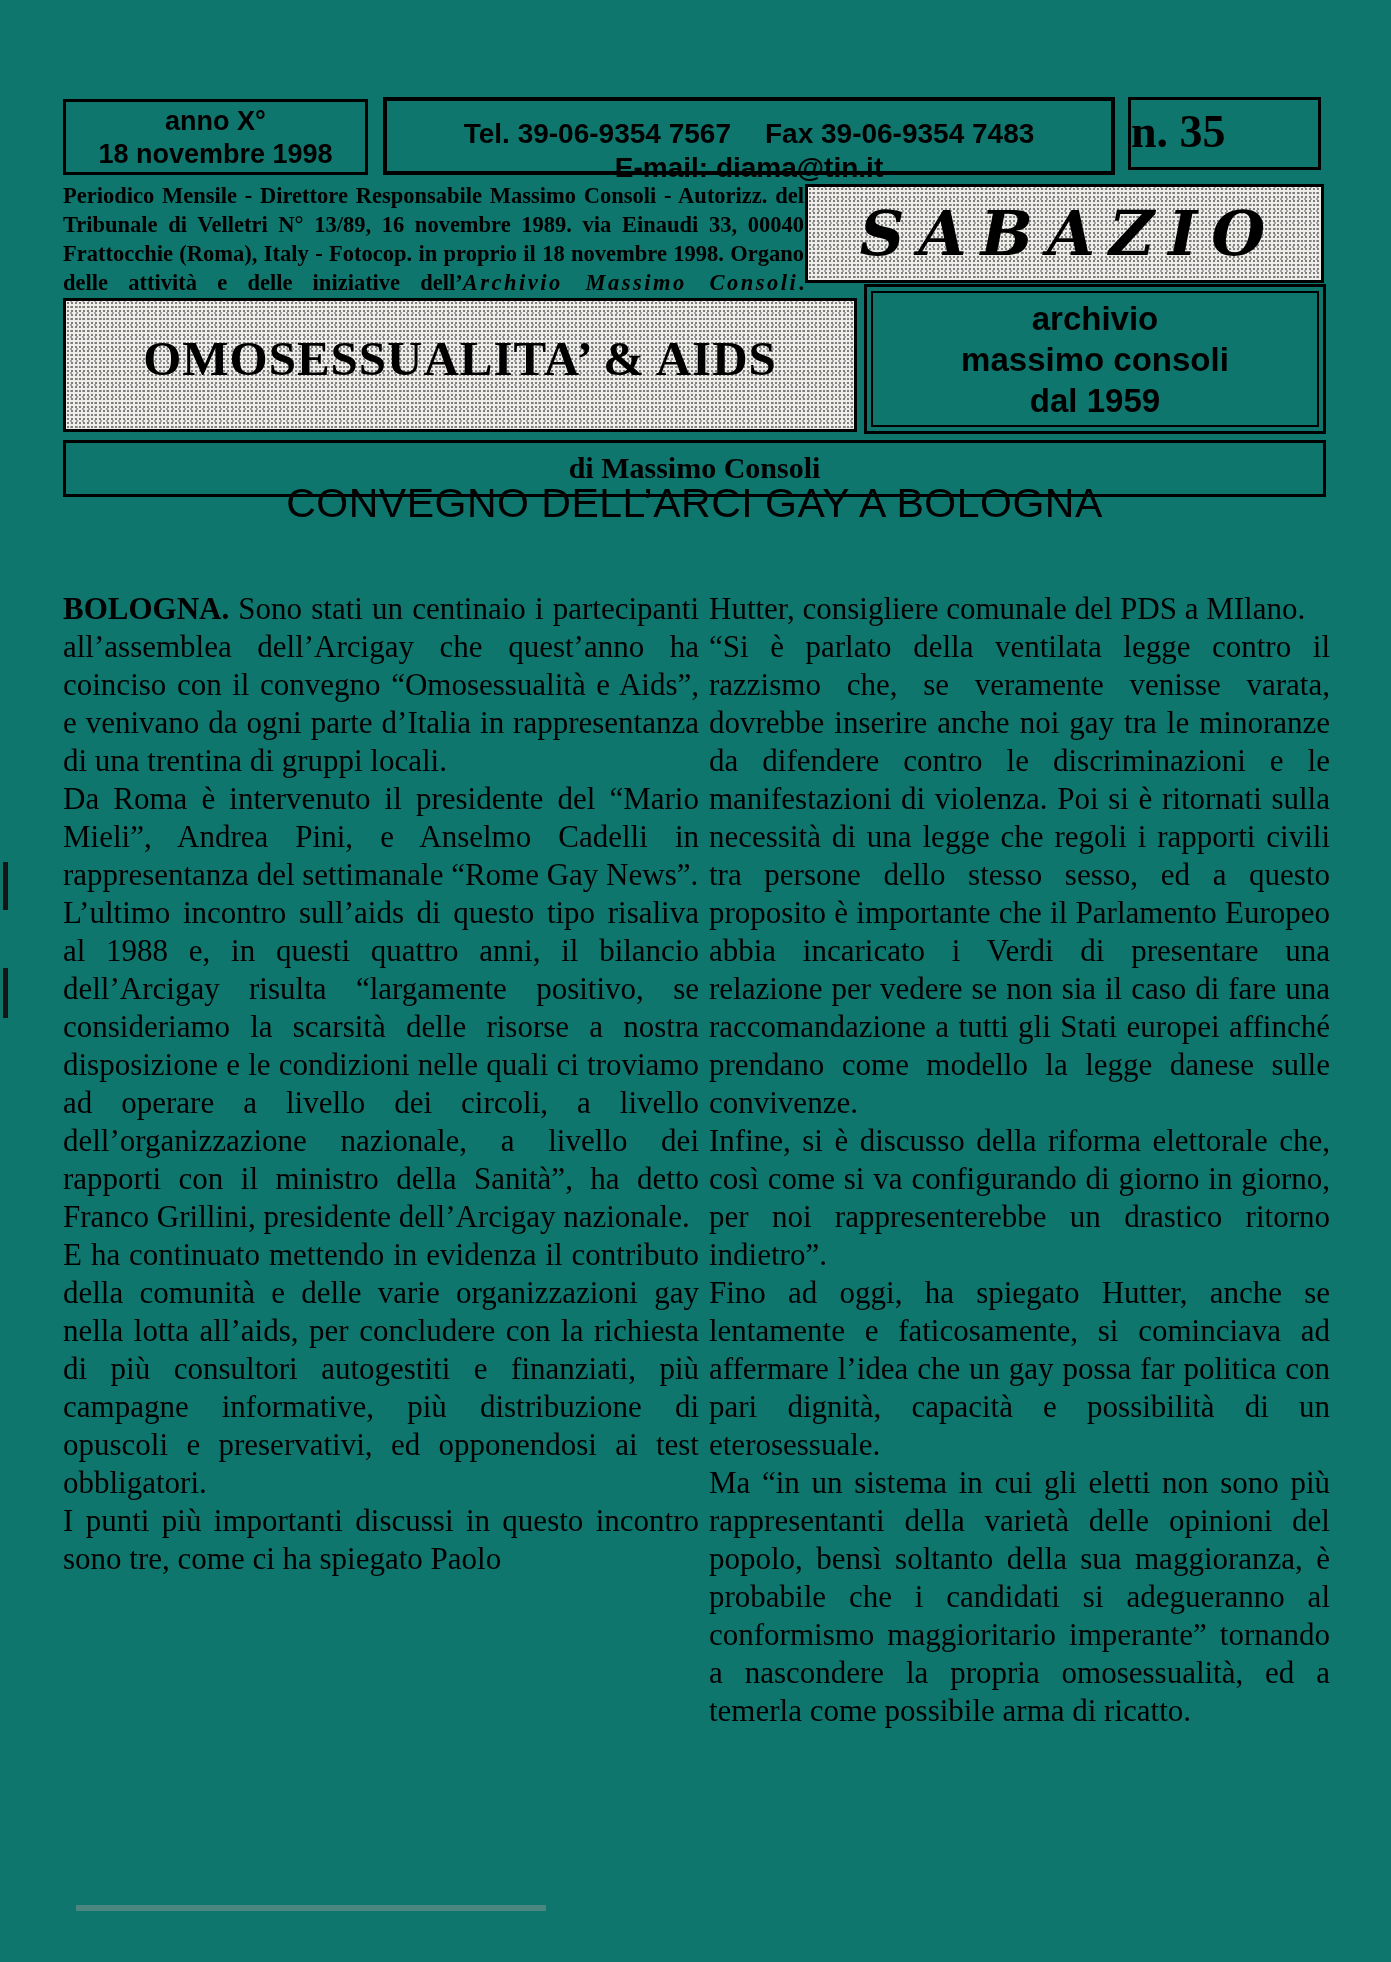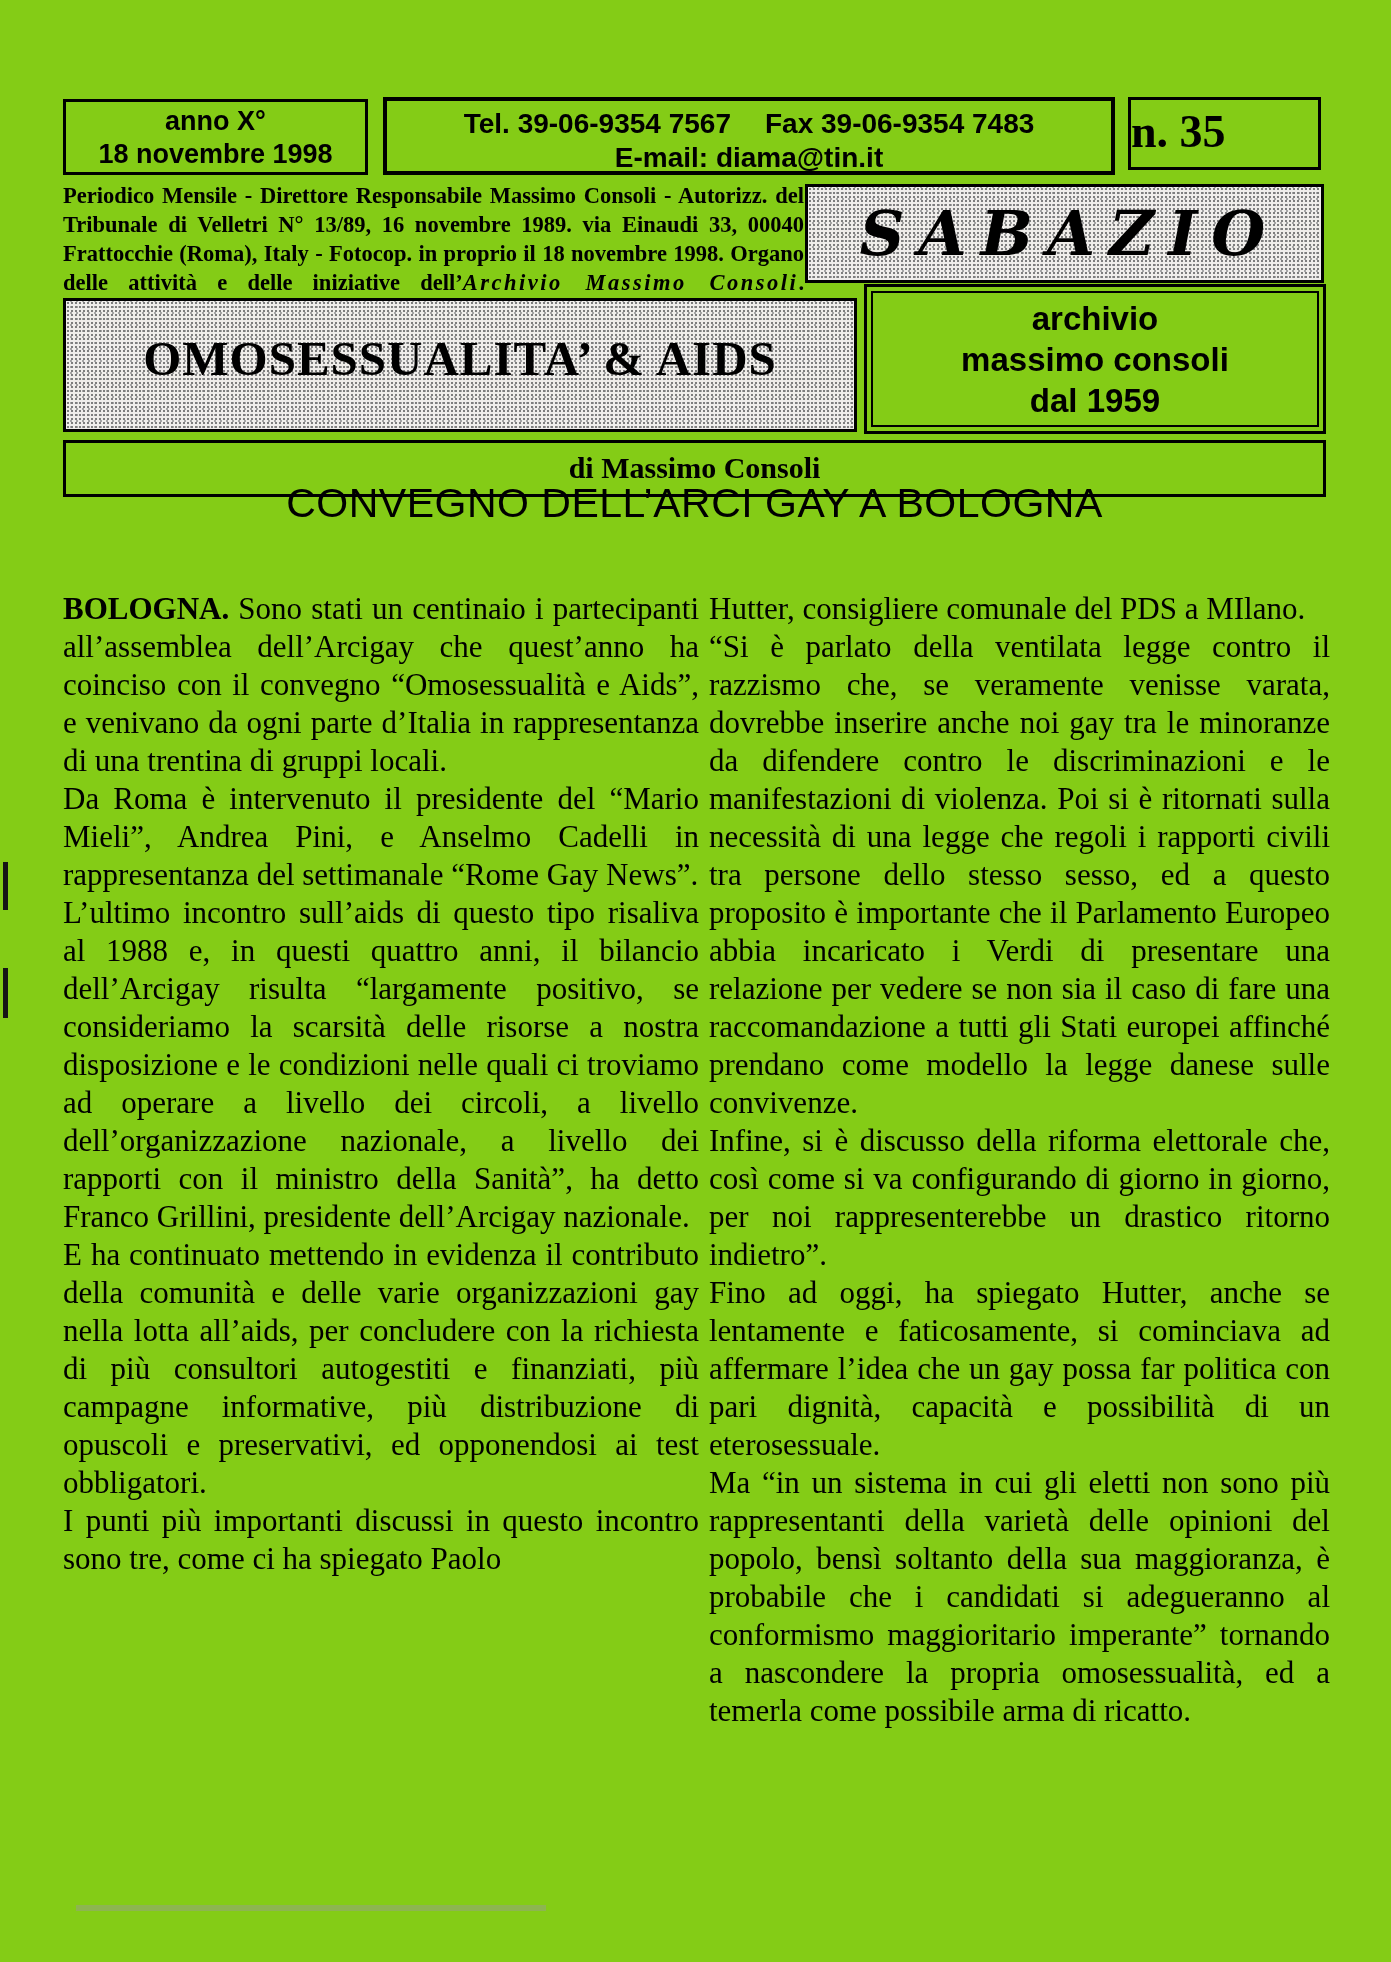--- a/index.html
+++ b/index.html
@@ -1,36 +1,36 @@
 <!DOCTYPE html>
 <html lang="it"><head>
 <meta charset="utf-8">
 <style>
   html,body{margin:0;padding:0;background:#e8e8e8;}
-  .page{position:relative;width:1391px;height:1962px;background:#84cc16;color:#000;
+  .page{position:relative;width:1391px;height:1962px;background:#0f766e;color:#000;
         font-family:"Liberation Serif",serif;overflow:hidden;margin:0 auto;}
   .abs{position:absolute;box-sizing:border-box;}
 
   
   .halftone{
     background-color:#efedea;
     background-image:
       radial-gradient(circle,#7d7d7d .9px,transparent 1.05px),
       radial-gradient(circle,#a5a5a5 .8px,transparent 1px);
     background-size:4px 4px,6px 6px;
     background-position:0 0,2px 3px;
   }
 
   
   .issue-box{left:63px;top:99px;width:305px;height:76px;border:3px solid #000;
     font-family:"Liberation Sans",sans-serif;font-weight:bold;font-size:27px;line-height:33px;
     text-align:center;padding-top:3px;}
   .contact-box{left:383px;top:97px;width:732px;height:78px;border:4px solid #000;
     font-family:"Liberation Sans",sans-serif;font-weight:bold;font-size:28px;line-height:34px;
-    text-align:center;padding-top:6px;}
+    text-align:center;padding-top:16px;}
   .contact-gap{display:inline-block;width:34px;}
   .number-box{left:1128px;top:97px;width:193px;height:73px;border:3px solid #000;
     font-family:"Liberation Serif",serif;font-weight:bold;font-size:46px;line-height:64px;text-align:left;}
 
   .publisher{left:63px;top:181px;width:741px;font-weight:bold;font-size:22.5px;}
   .publisher .pline{text-align:justify;text-align-last:justify;line-height:29px;white-space:nowrap;}
   .publisher .ital{font-style:italic;letter-spacing:2.5px;}
 
   .logo-box{left:805px;top:184px;width:519px;height:99px;border:3px solid #000;
     display:flex;align-items:center;justify-content:center;}

